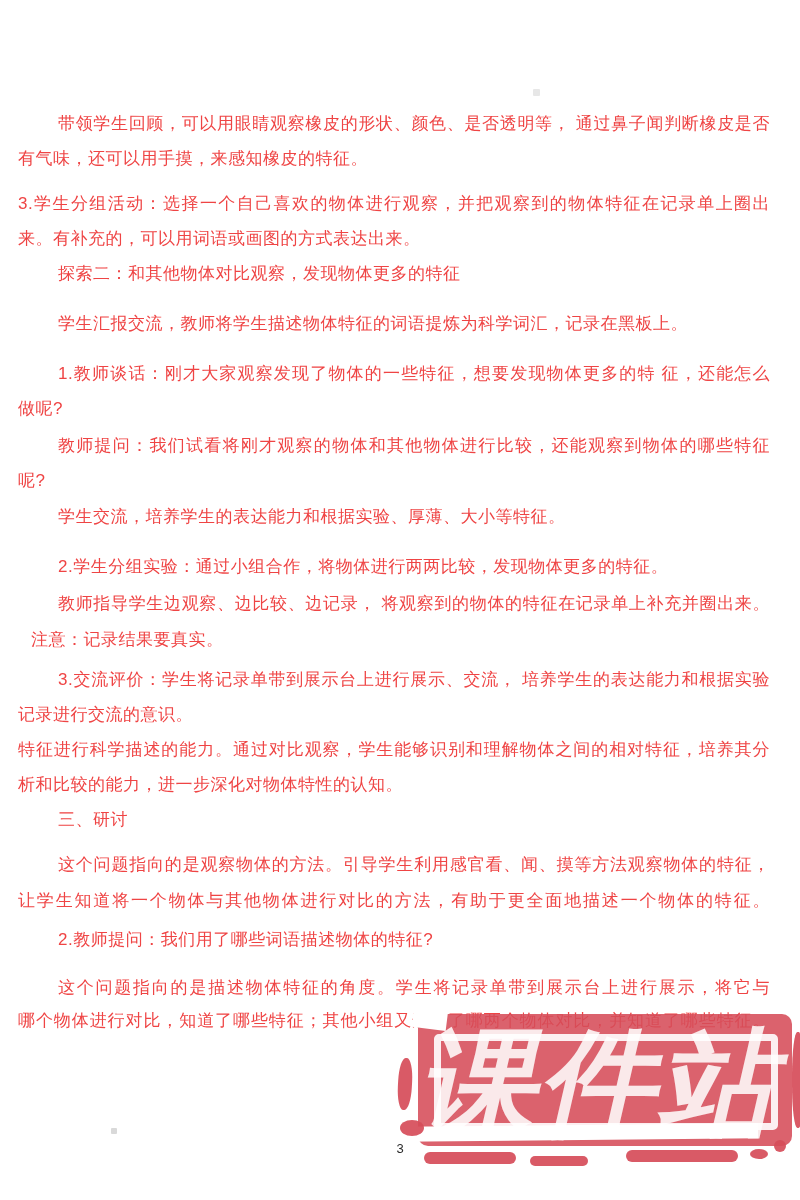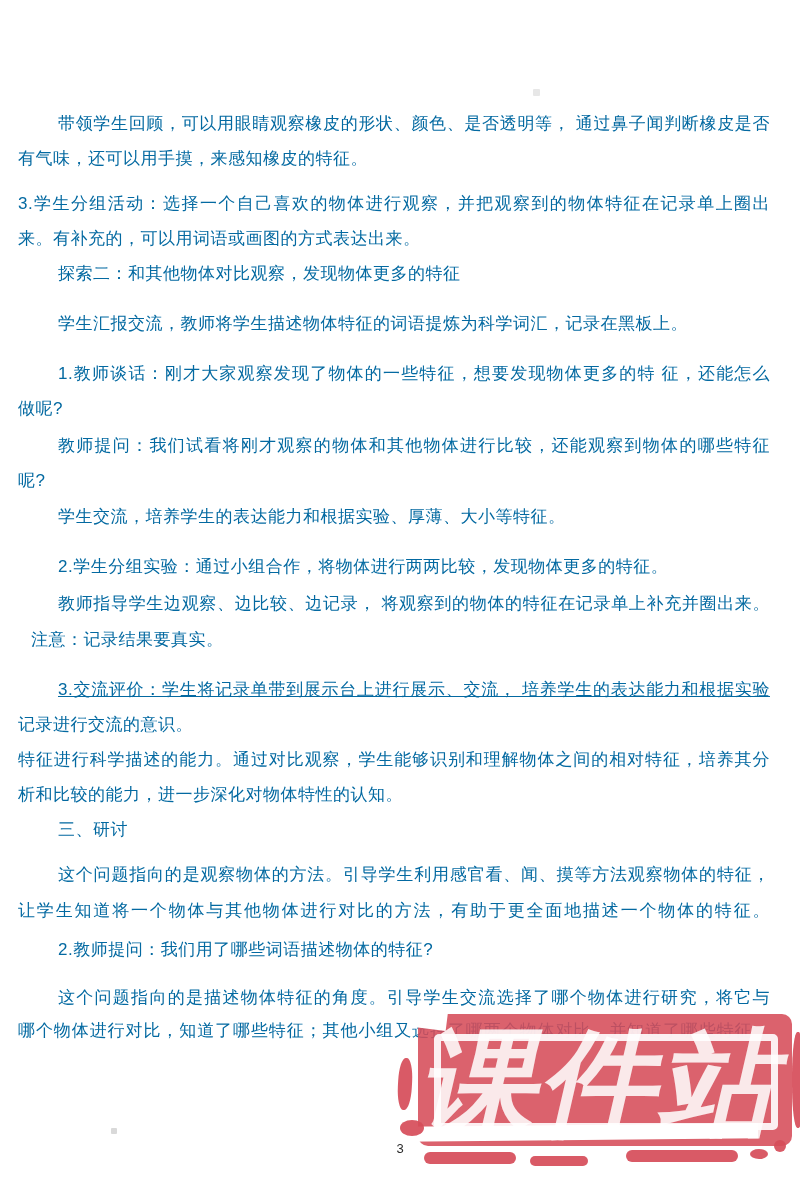--- a/index.html
+++ b/index.html
@@ -3,21 +3,21 @@
 <meta charset="utf-8">
 <style>
   html,body{margin:0;padding:0}
   body{
     width:800px;height:1200px;position:relative;overflow:hidden;
     background:#ffffff;
     font-family:"Liberation Sans", sans-serif;
   }
   .doc{
     position:absolute;left:18px;top:106px;width:752px;
-    font-size:17px;line-height:35px;color:#0369a1;
+    font-size:17px;line-height:35px;color:#ef4444;
     letter-spacing:0.5px;
   }
   .line{text-align:left}
   .line.just{text-align:justify;text-align-last:justify}
   .line.indent{padding-left:40px}
   .page-number{
     position:absolute;left:0;right:0;top:1141px;text-align:center;
     font-size:13px;color:#2b2b2b;
   }
   
@@ -71,29 +71,29 @@
     <div class="line indent">探索二：和其他物体对比观察，发现物体更多的特征</div>
     <div class="line indent" style="margin-top: 15px;">学生汇报交流，教师将学生描述物体特征的词语提炼为科学词汇，记录在黑板上。</div>
     <div class="line indent just" style="margin-top: 15px;">1.教师谈话：刚才大家观察发现了物体的一些特征，想要发现物体更多的特 征，还能怎么</div>
     <div class="line">做呢?</div>
     <div class="line indent just" style="margin-top: 2px;">教师提问：我们试看将刚才观察的物体和其他物体进行比较，还能观察到物体的哪些特征</div>
     <div class="line">呢?</div>
     <div class="line indent" style="margin-top: 1px;">学生交流，培养学生的表达能力和根据实验、厚薄、大小等特征。</div>
     <div class="line indent" style="margin-top: 15px;">2.学生分组实验：通过小组合作，将物体进行两两比较，发现物体更多的特征。</div>
     <div class="line indent just" style="margin-top: 2px;">教师指导学生边观察、边比较、边记录， 将观察到的物体的特征在记录单上补充并圈出来。</div>
     <div class="line" style="margin-top: 1px; margin-left: 13px;">注意：记录结果要真实。</div>
-    <div class="line indent just" style="margin-top: 15px; text-decoration: underline;">3.交流评价：学生将记录单带到展示台上进行展示、交流， 培养学生的表达能力和根据实验</div>
+    <div class="line indent just" style="margin-top: 5px;">3.交流评价：学生将记录单带到展示台上进行展示、交流， 培养学生的表达能力和根据实验</div>
     <div class="line">记录进行交流的意识。</div>
     <div class="line just">特征进行科学描述的能力。通过对比观察，学生能够识别和理解物体之间的相对特征，培养其分</div>
     <div class="line">析和比较的能力，进一步深化对物体特性的认知。</div>
     <div class="line indent">三、研讨</div>
     <div class="line indent just" style="margin-top: 11px; font-family: Liberation Mono, monospace;">这个问题指向的是观察物体的方法。引导学生利用感官看、闻、摸等方法观察物体的特征，</div>
     <div class="line just">让学生知道将一个物体与其他物体进行对比的方法，有助于更全面地描述一个物体的特征。</div>
     <div class="line indent" style="margin-top: 4px;">2.教师提问：我们用了哪些词语描述物体的特征?</div>
-    <div class="line indent just" style="margin-top: 13px;">这个问题指向的是描述物体特征的角度。引导学生交流选择了哪个物体进行研究，将它与</div>
+    <div class="line indent just" style="margin-top: 13px;">这个问题指向的是描述物体特征的角度。学生将记录单带到展示台上进行展示，将它与</div>
     <div class="line just" style="margin-top: -2px;">哪个物体进行对比，知道了哪些特征；其他小组又选择了哪两个物体对比，并知道了哪些特征。</div>
   </div>
 
 <div class="smudge-a"></div>
 <div class="smudge-b"></div>
 
 <div class="stamp">
   <div class="stamp-inner-border"></div>
   <div class="stamp-notch-tl"></div>
   <div class="stamp-gap-bottom"></div>

